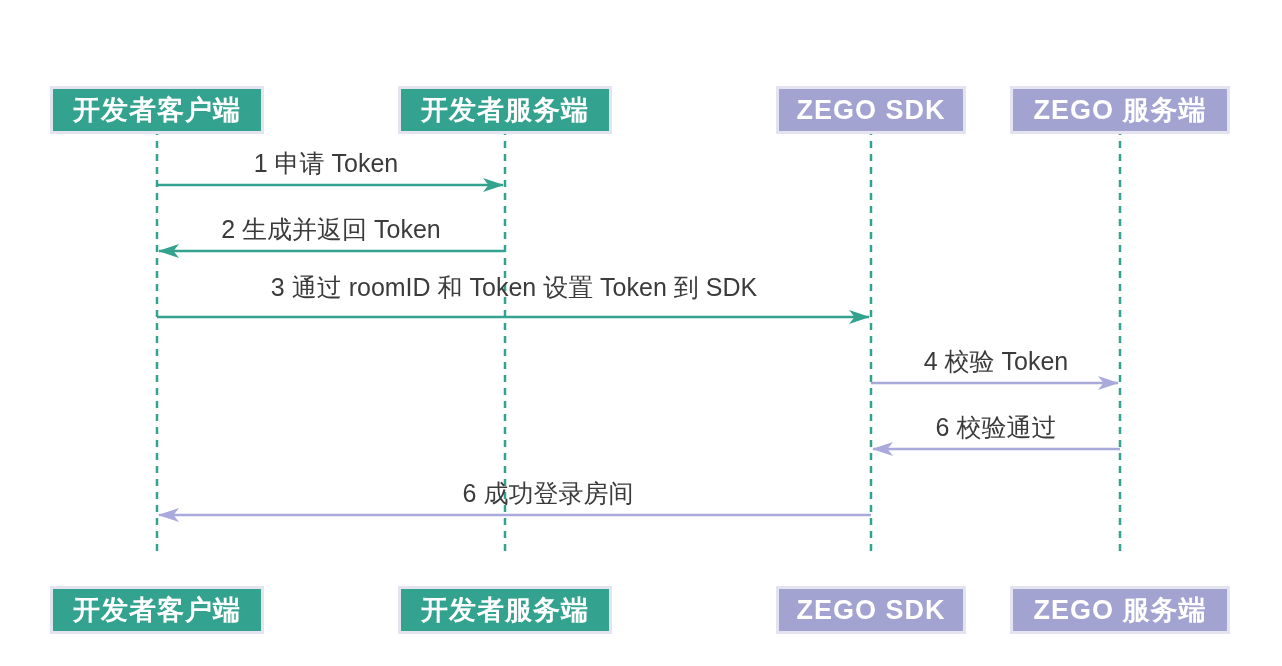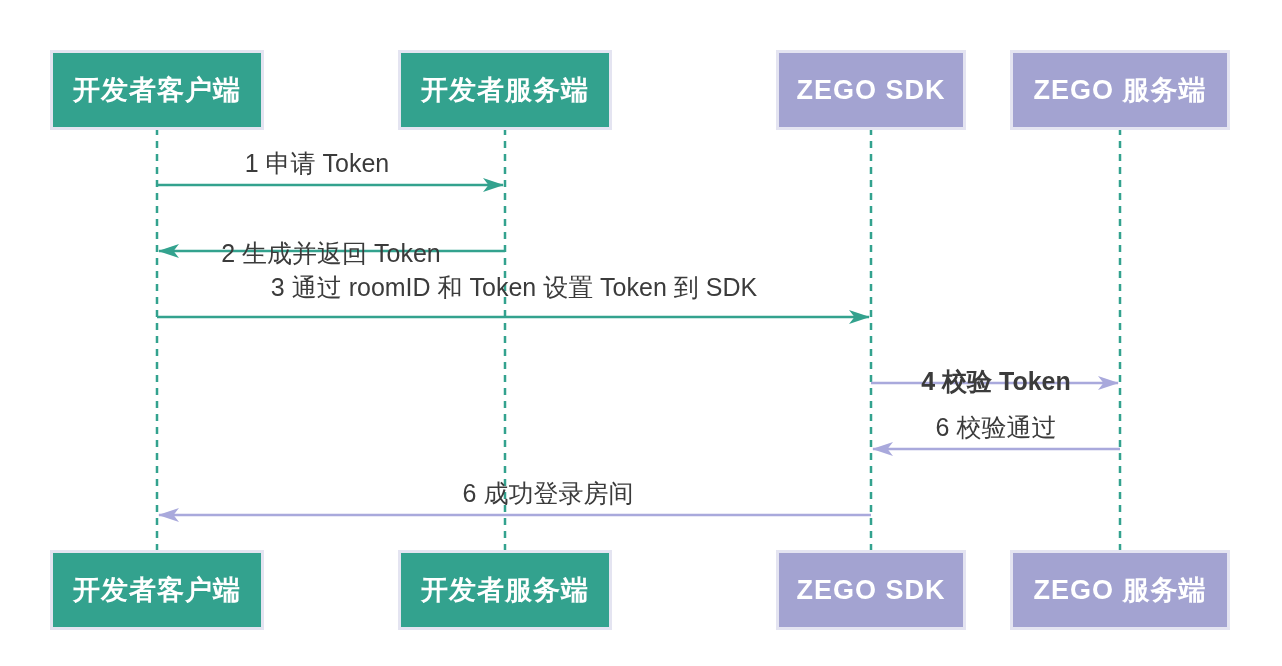--- a/index.html
+++ b/index.html
@@ -32,30 +32,31 @@
     stroke-width: 2.5;
     stroke-dasharray: 7 6;
     fill: none;
   }
   .msg-line-green { stroke: var(--green); stroke-width: 2.5; fill: none; }
   .msg-line-purple { stroke: var(--purple-arrow); stroke-width: 2.5; fill: none; }
   .arrowhead-green { fill: var(--green); }
   .arrowhead-purple { fill: var(--purple-arrow); }
   .actor {
     position: absolute;
-    height: 80px;
+    height: 48px;
     display: flex;
     align-items: center;
     justify-content: center;
     color: #ffffff;
     font-weight: bold;
     font-size: 27px;
     letter-spacing: 1px;
     border: 3px solid var(--box-border);
     white-space: nowrap;
+    margin-top: 36px;
   }
   .actor.green { background: var(--green); }
   .actor.purple { background: var(--purple); }
   .msg-label {
     position: absolute;
     transform: translateX(-50%);
     font-size: 25px;
     line-height: 30px;
     color: var(--text);
     white-space: nowrap;
@@ -92,20 +93,20 @@
   <div class="actor green" style="left:50px; top:50px; width:214px;">开发者客户端</div>
   <div class="actor green" style="left:398px; top:50px; width:214px;">开发者服务端</div>
   <div class="actor purple" style="left:776px; top:50px; width:190px;">ZEGO SDK</div>
   <div class="actor purple" style="left:1010px; top:50px; width:220px;">ZEGO 服务端</div>
 
   <div class="actor green" style="left:50px; top:550px; width:214px;">开发者客户端</div>
   <div class="actor green" style="left:398px; top:550px; width:214px;">开发者服务端</div>
   <div class="actor purple" style="left:776px; top:550px; width:190px;">ZEGO SDK</div>
   <div class="actor purple" style="left:1010px; top:550px; width:220px;">ZEGO 服务端</div>
 
-  <div class="msg-label" style="left:317px; top:148px;">1 申请 Token</div>
-  <div class="msg-label" style="left:331px; top:214px;margin-top:24px;">2 生成并返回 Token</div>
+  <div class="msg-label" style="left:326px; top:148px;">1 申请 Token</div>
+  <div class="msg-label" style="left:331px; top:214px;">2 生成并返回 Token</div>
   <div class="msg-label" style="left:514px; top:272px;">3 通过 roomID 和 Token 设置 Token 到 SDK</div>
-  <div class="msg-label" style="left:996px; top:366px;font-weight:bold;">4 校验 Token</div>
+  <div class="msg-label" style="left:996px; top:346px;">4 校验 Token</div>
   <div class="msg-label" style="left:996px; top:412px;">6 校验通过</div>
   <div class="msg-label" style="left:514px; top:478px;margin-left:34px;">6 成功登录房间</div>
 
 </div>
 
 </body></html>

